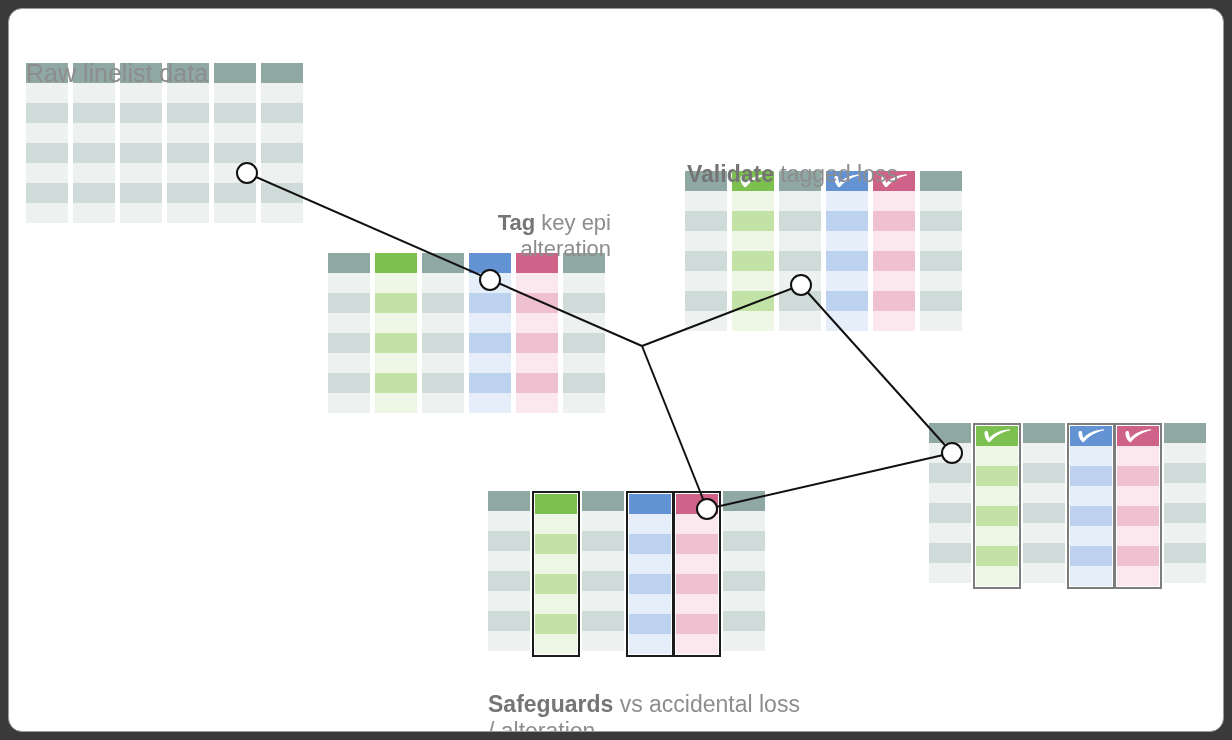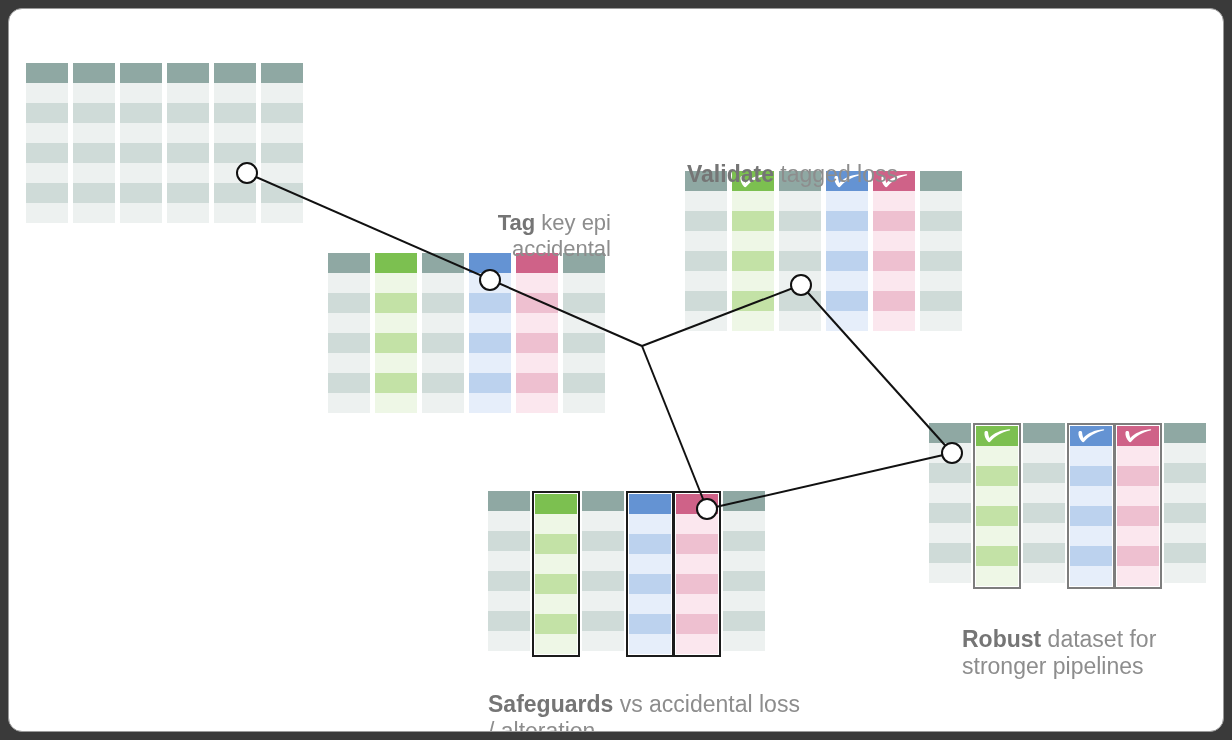--- a/index.html
+++ b/index.html
@@ -125,36 +125,36 @@
     font-size: 23px;
     width: 260px;
   }
 </style>
 </head>
 <body>
 
 <div id="canvas">
   <div id="stage">
 
+    <div class="label" id="lbl-raw">
+      <span>Raw linelist data</span>
+    </div>
 
     <div class="label" id="lbl-tag">
-      <b>Tag</b><span> key epi accidental</span>
+      <b>Tag</b><span> key epi alteration</span>
     </div>
 
     <div class="label" id="lbl-validate">
       <b>Validate</b><span> tagged loss</span>
     </div>
 
     <div class="label" id="lbl-safeguards">
       <b>Safeguards</b><span> vs accidental loss / alteration</span>
     </div>
 
-    <div class="label" id="lbl-robust">
-      <b>Robust</b><span> dataset for stronger pipelines</span>
-    </div>
 
     <div id="tables-root">
         <div class="table" style="left: 25px; top: 62px;">
           <div class="col" style="width: 42px; margin-right: 5px;">
             <div class="cell head" style="height: 20px; background: rgb(143, 168, 163);"></div>
             <div class="cell" style="height: 20px; background: rgb(237, 241, 240);"></div>
             <div class="cell" style="height: 20px; background: rgb(207, 219, 216);"></div>
             <div class="cell" style="height: 20px; background: rgb(237, 241, 240);"></div>
             <div class="cell" style="height: 20px; background: rgb(207, 219, 216);"></div>
             <div class="cell" style="height: 20px; background: rgb(237, 241, 240);"></div>

